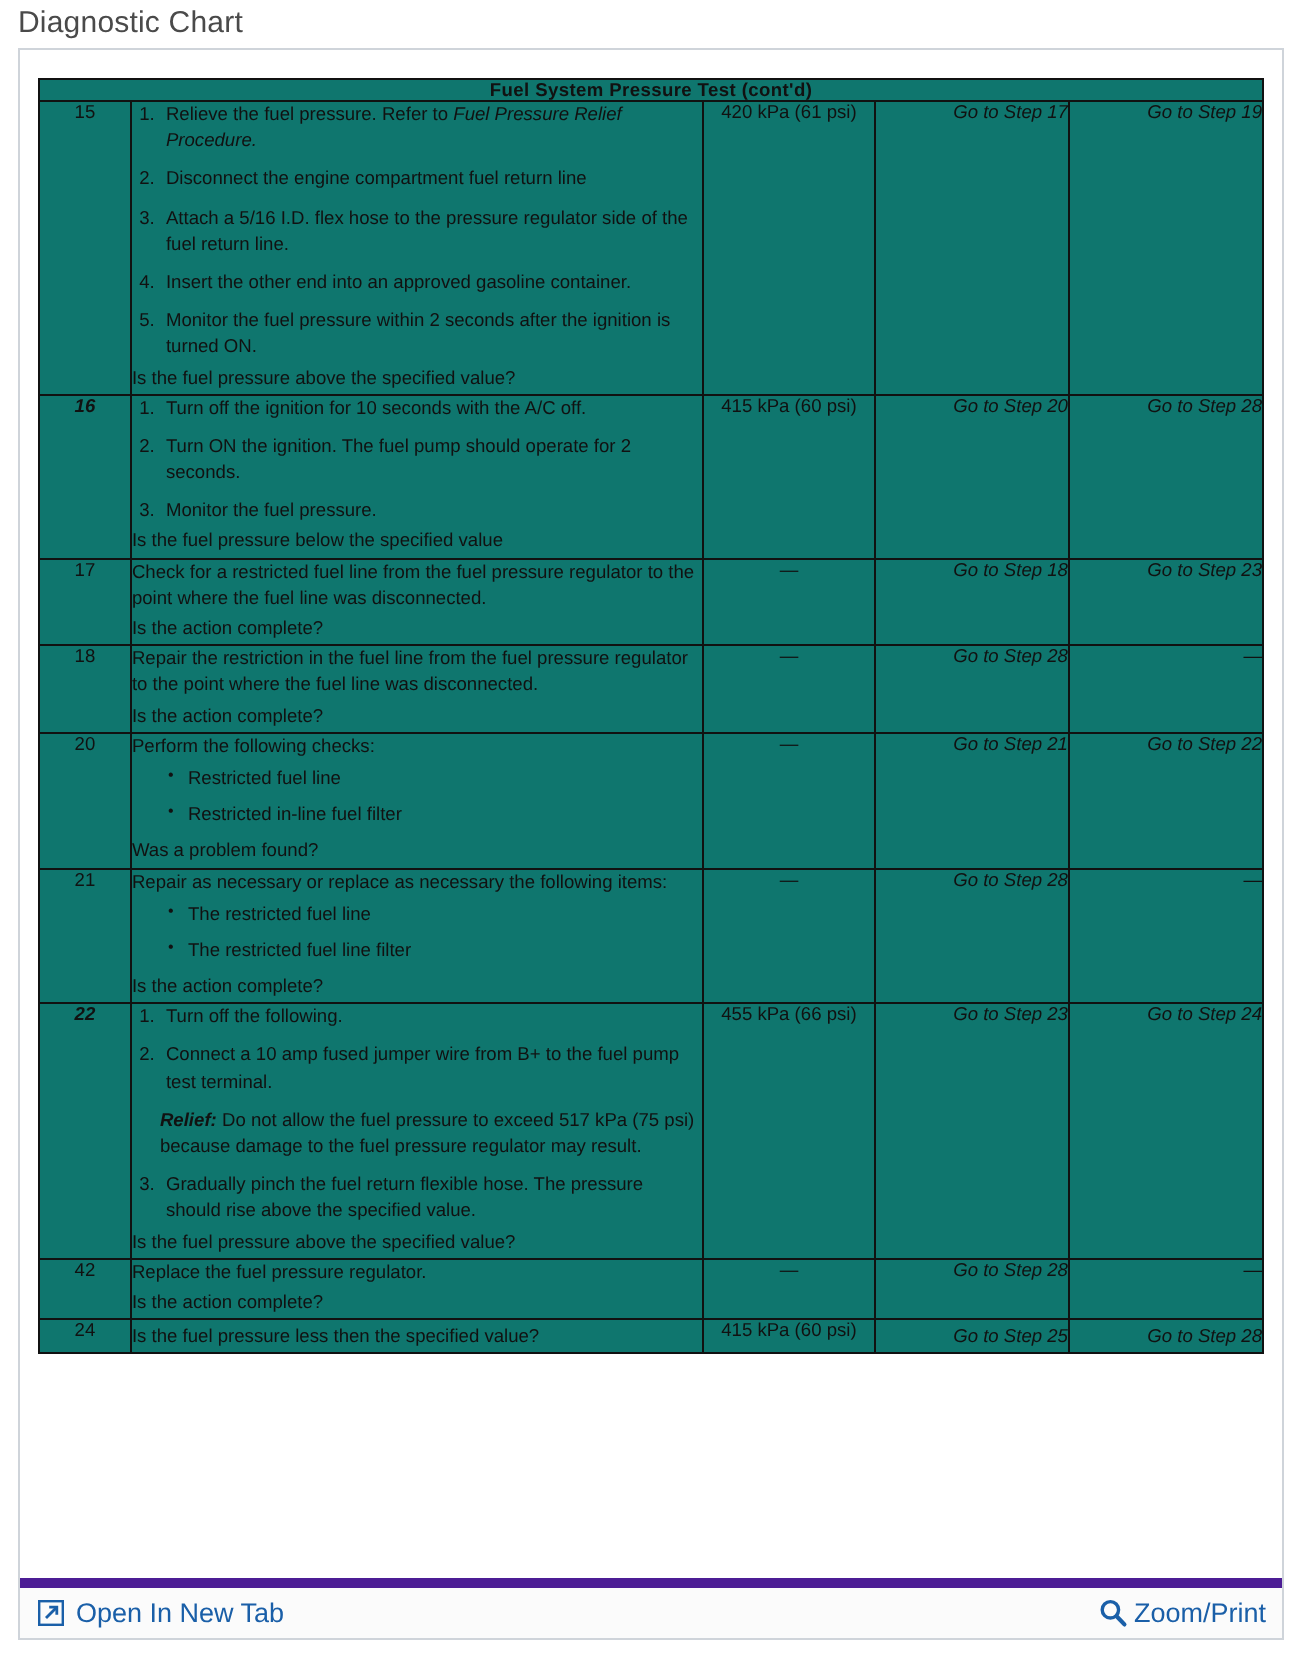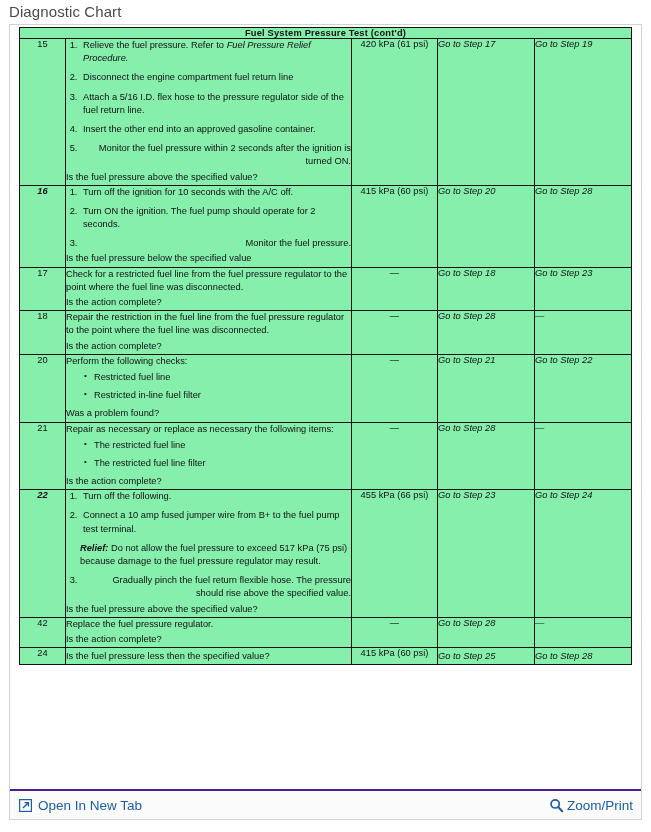--- a/index.html
+++ b/index.html
@@ -42,23 +42,23 @@
     top: 0;
     right: 0;
     bottom: 30px;
     overflow: hidden;
     padding: 2px 5px 0 5px;
     box-sizing: border-box;
   }
   table.chart {
     border-collapse: collapse;
     width: 612px;
-    margin: 0 auto;
+    margin: 12px auto;
     table-layout: fixed;
-    background: #86efac;
+    background: #0f766e;
   }
   table.chart td, table.chart th {
     border: 1px solid #111;
     vertical-align: top;
     padding: 0;
     font-size: 9.3px;
     color: #111;
   }
   .title-cell {
     text-align: center;
@@ -86,37 +86,37 @@
     padding: 4px 5px 2px 5px;
     line-height: 1.42;
   }
   td.value {
     text-align: center;
     vertical-align: middle;
     font-size: 9.3px;
     white-space: nowrap;
   }
   td.branch {
-    text-align: left;
+    text-align: right;
     vertical-align: bottom;
     font-style: italic;
     font-size: 9.4px;
     padding-bottom: 3px;
   }
   td.branch.mid { vertical-align: middle; padding-bottom: 0; }
   ol.steps {
     margin: 0 0 0 14px;
     padding: 0;
     list-style: decimal;
   }
   ol.steps > li {
     margin: 0 0 6px 0;
     padding-left: 3px;
   }
-  ol.steps > li:last-child { margin-bottom: 2px; text-align: right; }
+  ol.steps > li:last-child { margin-bottom: 2px; }
   ul.bullets {
     margin: 3px 0 3px 18px;
     padding: 0;
     list-style: none;
   }
   ul.bullets > li {
     margin: 0 0 5px 0;
     position: relative;
     padding-left: 10px;
   }
@@ -136,21 +136,21 @@
     font-weight: bold;
     font-style: italic;
   }
   em.ref { font-style: italic; }
   .toolbar {
     position: absolute;
     left: 0;
     right: 0;
     bottom: 0;
     height: 30px;
-    border-top: 2px solid #4c1d95;
+    border-top: 5px solid #4c1d95;
     background: #fbfbfb;
     display: flex;
     align-items: center;
     justify-content: space-between;
     padding: 0 8px 0 9px;
     box-sizing: border-box;
   }
   .tool-link {
     display: flex;
     align-items: center;

